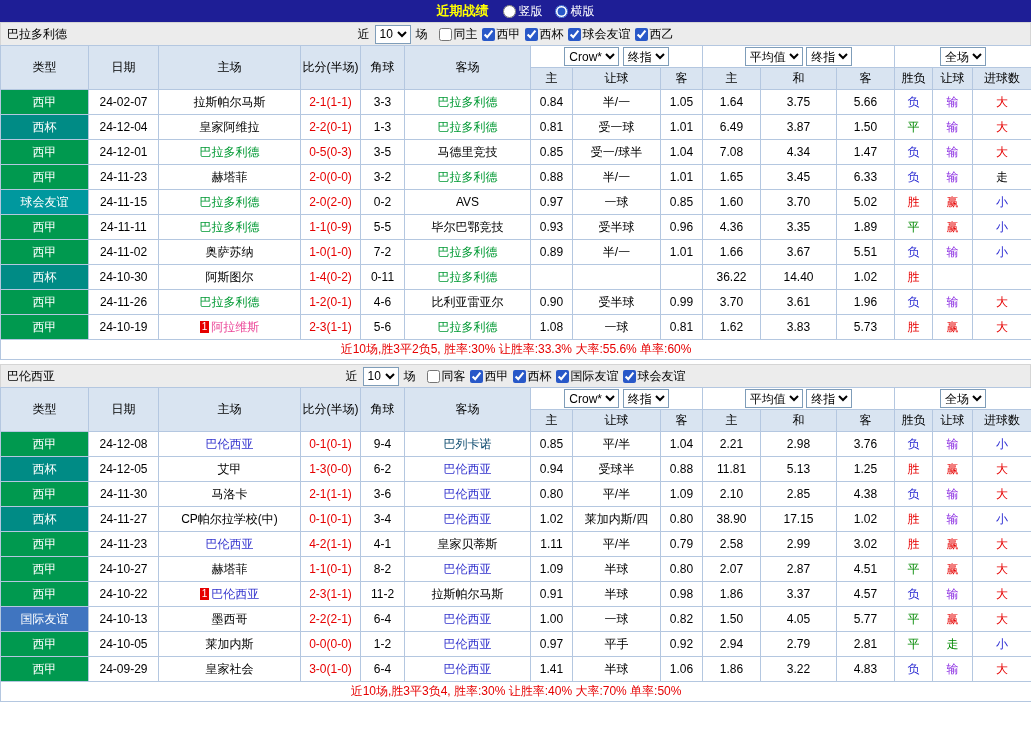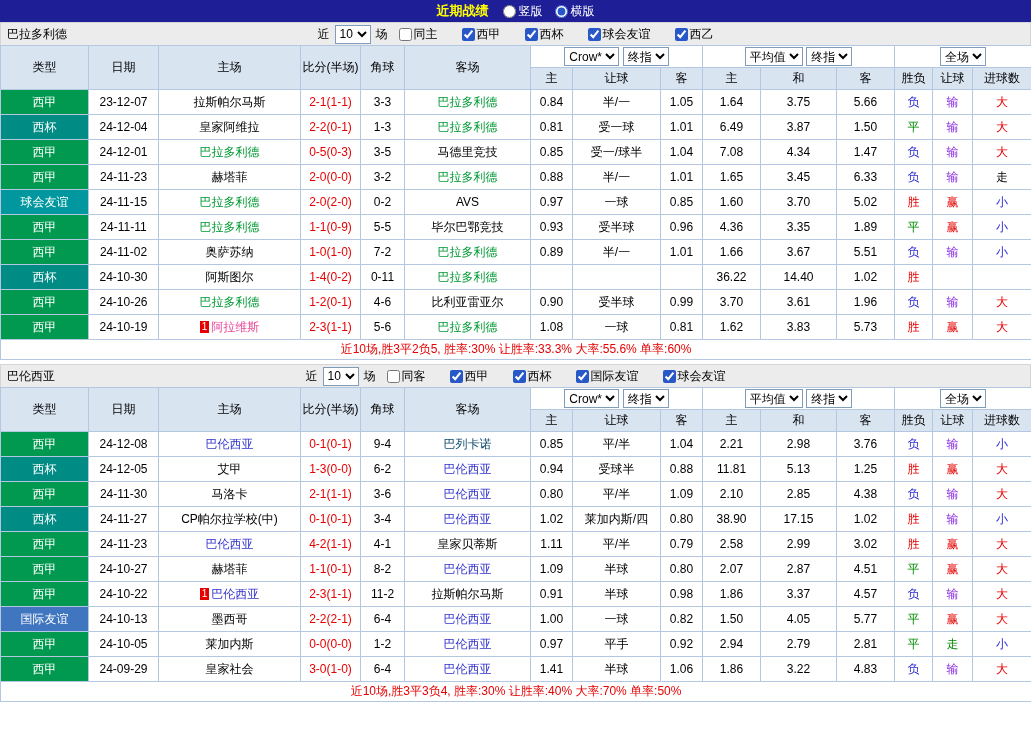--- a/index.html
+++ b/index.html
@@ -34,21 +34,21 @@
     border-bottom: none;
     position: relative;
     display: flex;
     align-items: center;
   }
   .team-title { padding-left: 6px; position: relative; z-index: 2; }
   .filter {
     position: absolute; left: 0; right: 0; top: 0; bottom: 0;
     display: flex; align-items: center; justify-content: center; gap: 5px;
   }
-  .checks { display: inline-flex; align-items: center; gap: 24px; margin-left: 6px; }
+  .checks { display: inline-flex; align-items: center; gap: 4px; margin-left: 6px; }
   .checks label { display: inline-flex; align-items: center; gap: 2px; cursor: pointer; }
   select {
     font-family: "Liberation Sans", sans-serif;
     font-size: 12px;
     height: 19px;
     padding: 0;
     border: 1px solid #7f9db9;
     background: #fff;
   }
   table {
@@ -179,21 +179,21 @@
         <th>和</th>
         <th>客</th>
         <th>胜负</th>
         <th>让球</th>
         <th>进球数</th>
       </tr>
     </thead>
     <tbody id="tbody-0">
         <tr>
           <td class="league" style="background: rgb(0, 153, 79);"><span style="color: rgb(255, 255, 255);">西甲</span></td>
-          <td><span>23-12-07</span></td>
+          <td><span>24-02-07</span></td>
           <td><span style="color: rgb(0, 0, 0);">拉斯帕尔马斯</span></td>
           <td class="score"><span>2-1(1-1)</span></td>
           <td><span>3-3</span></td>
           <td><span style="color: rgb(0, 153, 51);">巴拉多利德</span></td>
           <td><span>0.84</span></td>
           <td><span>半/一</span></td>
           <td><span>1.05</span></td>
           <td><span>1.64</span></td>
           <td><span>3.75</span></td>
           <td><span>5.66</span></td>
@@ -315,21 +315,21 @@
           <td><span></span></td>
           <td><span>36.22</span></td>
           <td><span>14.40</span></td>
           <td><span>1.02</span></td>
           <td><span style="color: rgb(230, 0, 0);">胜</span></td>
           <td><span></span></td>
           <td><span></span></td>
         </tr>
         <tr>
           <td class="league" style="background: rgb(0, 153, 79);"><span style="color: rgb(255, 255, 255);">西甲</span></td>
-          <td><span>24-10-26</span></td>
+          <td><span>24-11-26</span></td>
           <td><span style="color: rgb(0, 153, 51);">巴拉多利德</span></td>
           <td class="score"><span>1-2(0-1)</span></td>
           <td><span>4-6</span></td>
           <td><span style="color: rgb(0, 0, 0);">比利亚雷亚尔</span></td>
           <td><span>0.90</span></td>
           <td><span>受半球</span></td>
           <td><span>0.99</span></td>
           <td><span>3.70</span></td>
           <td><span>3.61</span></td>
           <td><span>1.96</span></td>

